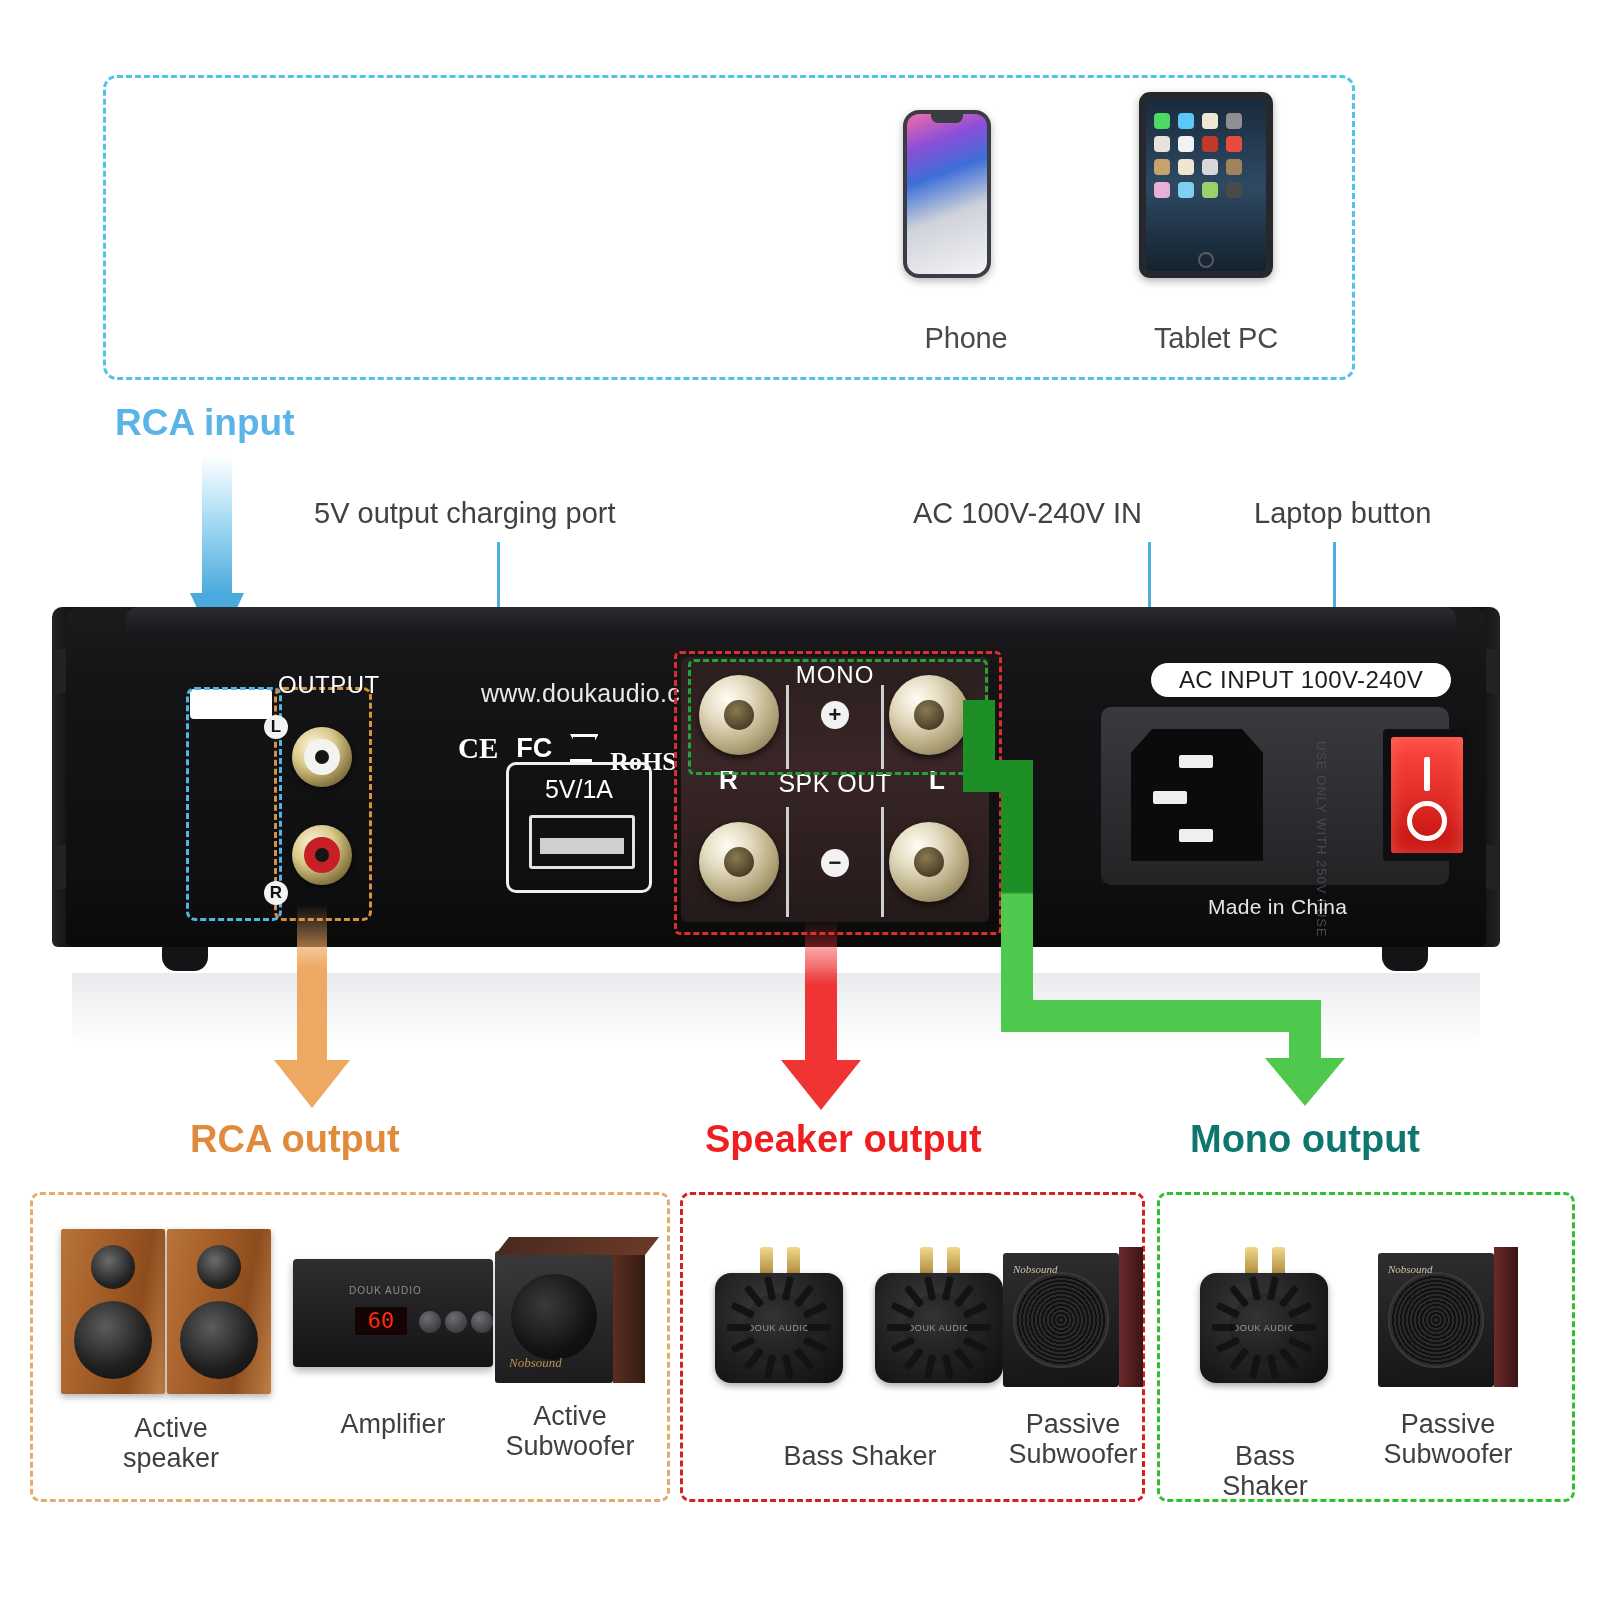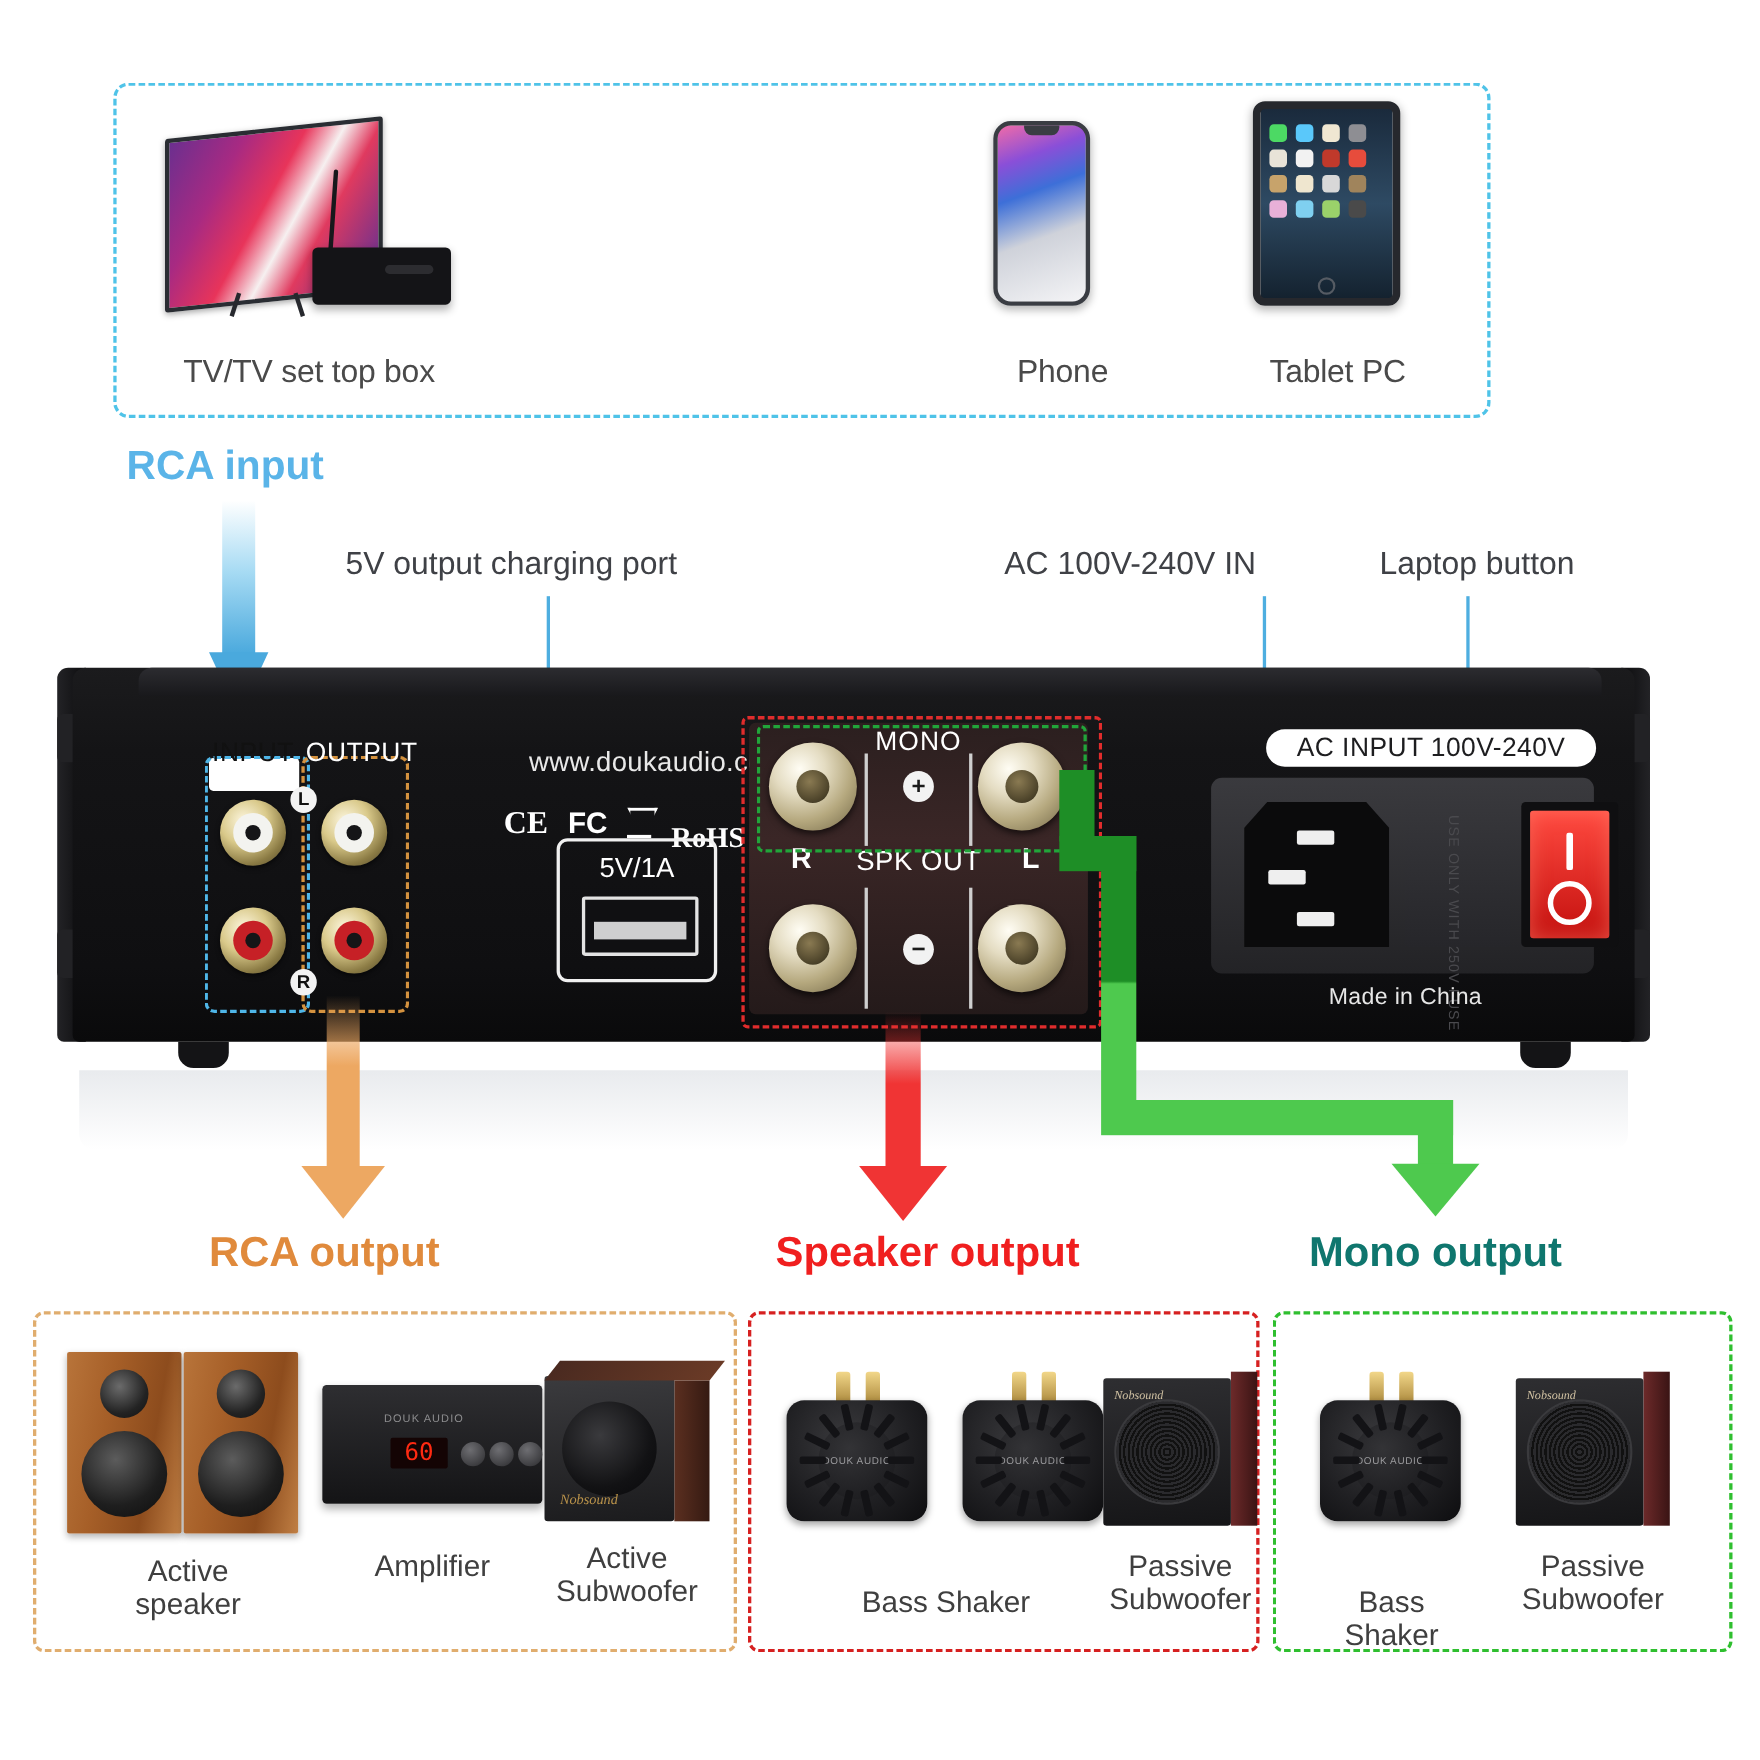--- a/index.html
+++ b/index.html
@@ -255,29 +255,20 @@
   .psub-side{position:absolute;left:116px;top:2px;width:24px;height:140px;
       background:linear-gradient(90deg,#6d2a2a,#3a1414);}
   .psub-logo{position:absolute;left:10px;top:10px;color:#cfc0a2;font-size:11px;
       font-family:"Liberation Serif",serif;font-style:italic;}
 </style>
 </head>
 <body>
 
 <div class="abs" id="sources-box">
 
-  <div class="src-item" style="left:10px;width:330px;">
-    <div class="src-art">
-      <div class="tv"></div>
-        <div class="tv-stand"></div>
-      <div class="stb-ant"></div>
-        <div class="stb"></div>
-    </div>
-    <div class="src-label">TV/TV set top box</div>
-  </div>
 
 
   <div class="src-item" style="left:735px;width:250px;">
     <div class="src-art">
       <div class="phone">
           <div class="phone-notch"></div>
         </div>
     </div>
     <div class="src-label">Phone</div>
   </div>
@@ -333,29 +324,20 @@
   <div class="amp-ear" style="left:0px;top:54px;"></div>
   <div class="amp-ear" style="left:0px;top:250px;"></div>
   <div class="amp-ear" style="right:0px;top:54px;"></div>
   <div class="amp-ear" style="right:0px;top:250px;"></div>
 
   <div class="amp-body">
     <div class="amp-top-bevel"></div>
 
     <div id="rca-wrap">
       <div class="titlebar-white" style="left:4px;width:82px;"></div>
-      <div class="jack-group" style="left:0;">
-        <div class="jg-title" style="color:#111;">INPUT</div>
-        <div class="jack jack-white" style="left:14px;top:62px;">
-            <i></i>
-          </div>
-        <div class="jack jack-red" style="left:14px;top:160px;">
-            <i></i>
-          </div>
-      </div>
       <div class="jack-group" style="left:92px;">
         <div class="jg-title">OUTPUT</div>
         <div class="jack jack-white" style="left:14px;top:62px;">
             <i></i>
           </div>
         <div class="jack jack-red" style="left:14px;top:160px;">
             <i></i>
           </div>
       </div>
       <div class="lr-badge" style="left:78px;top:50px;">L</div>

